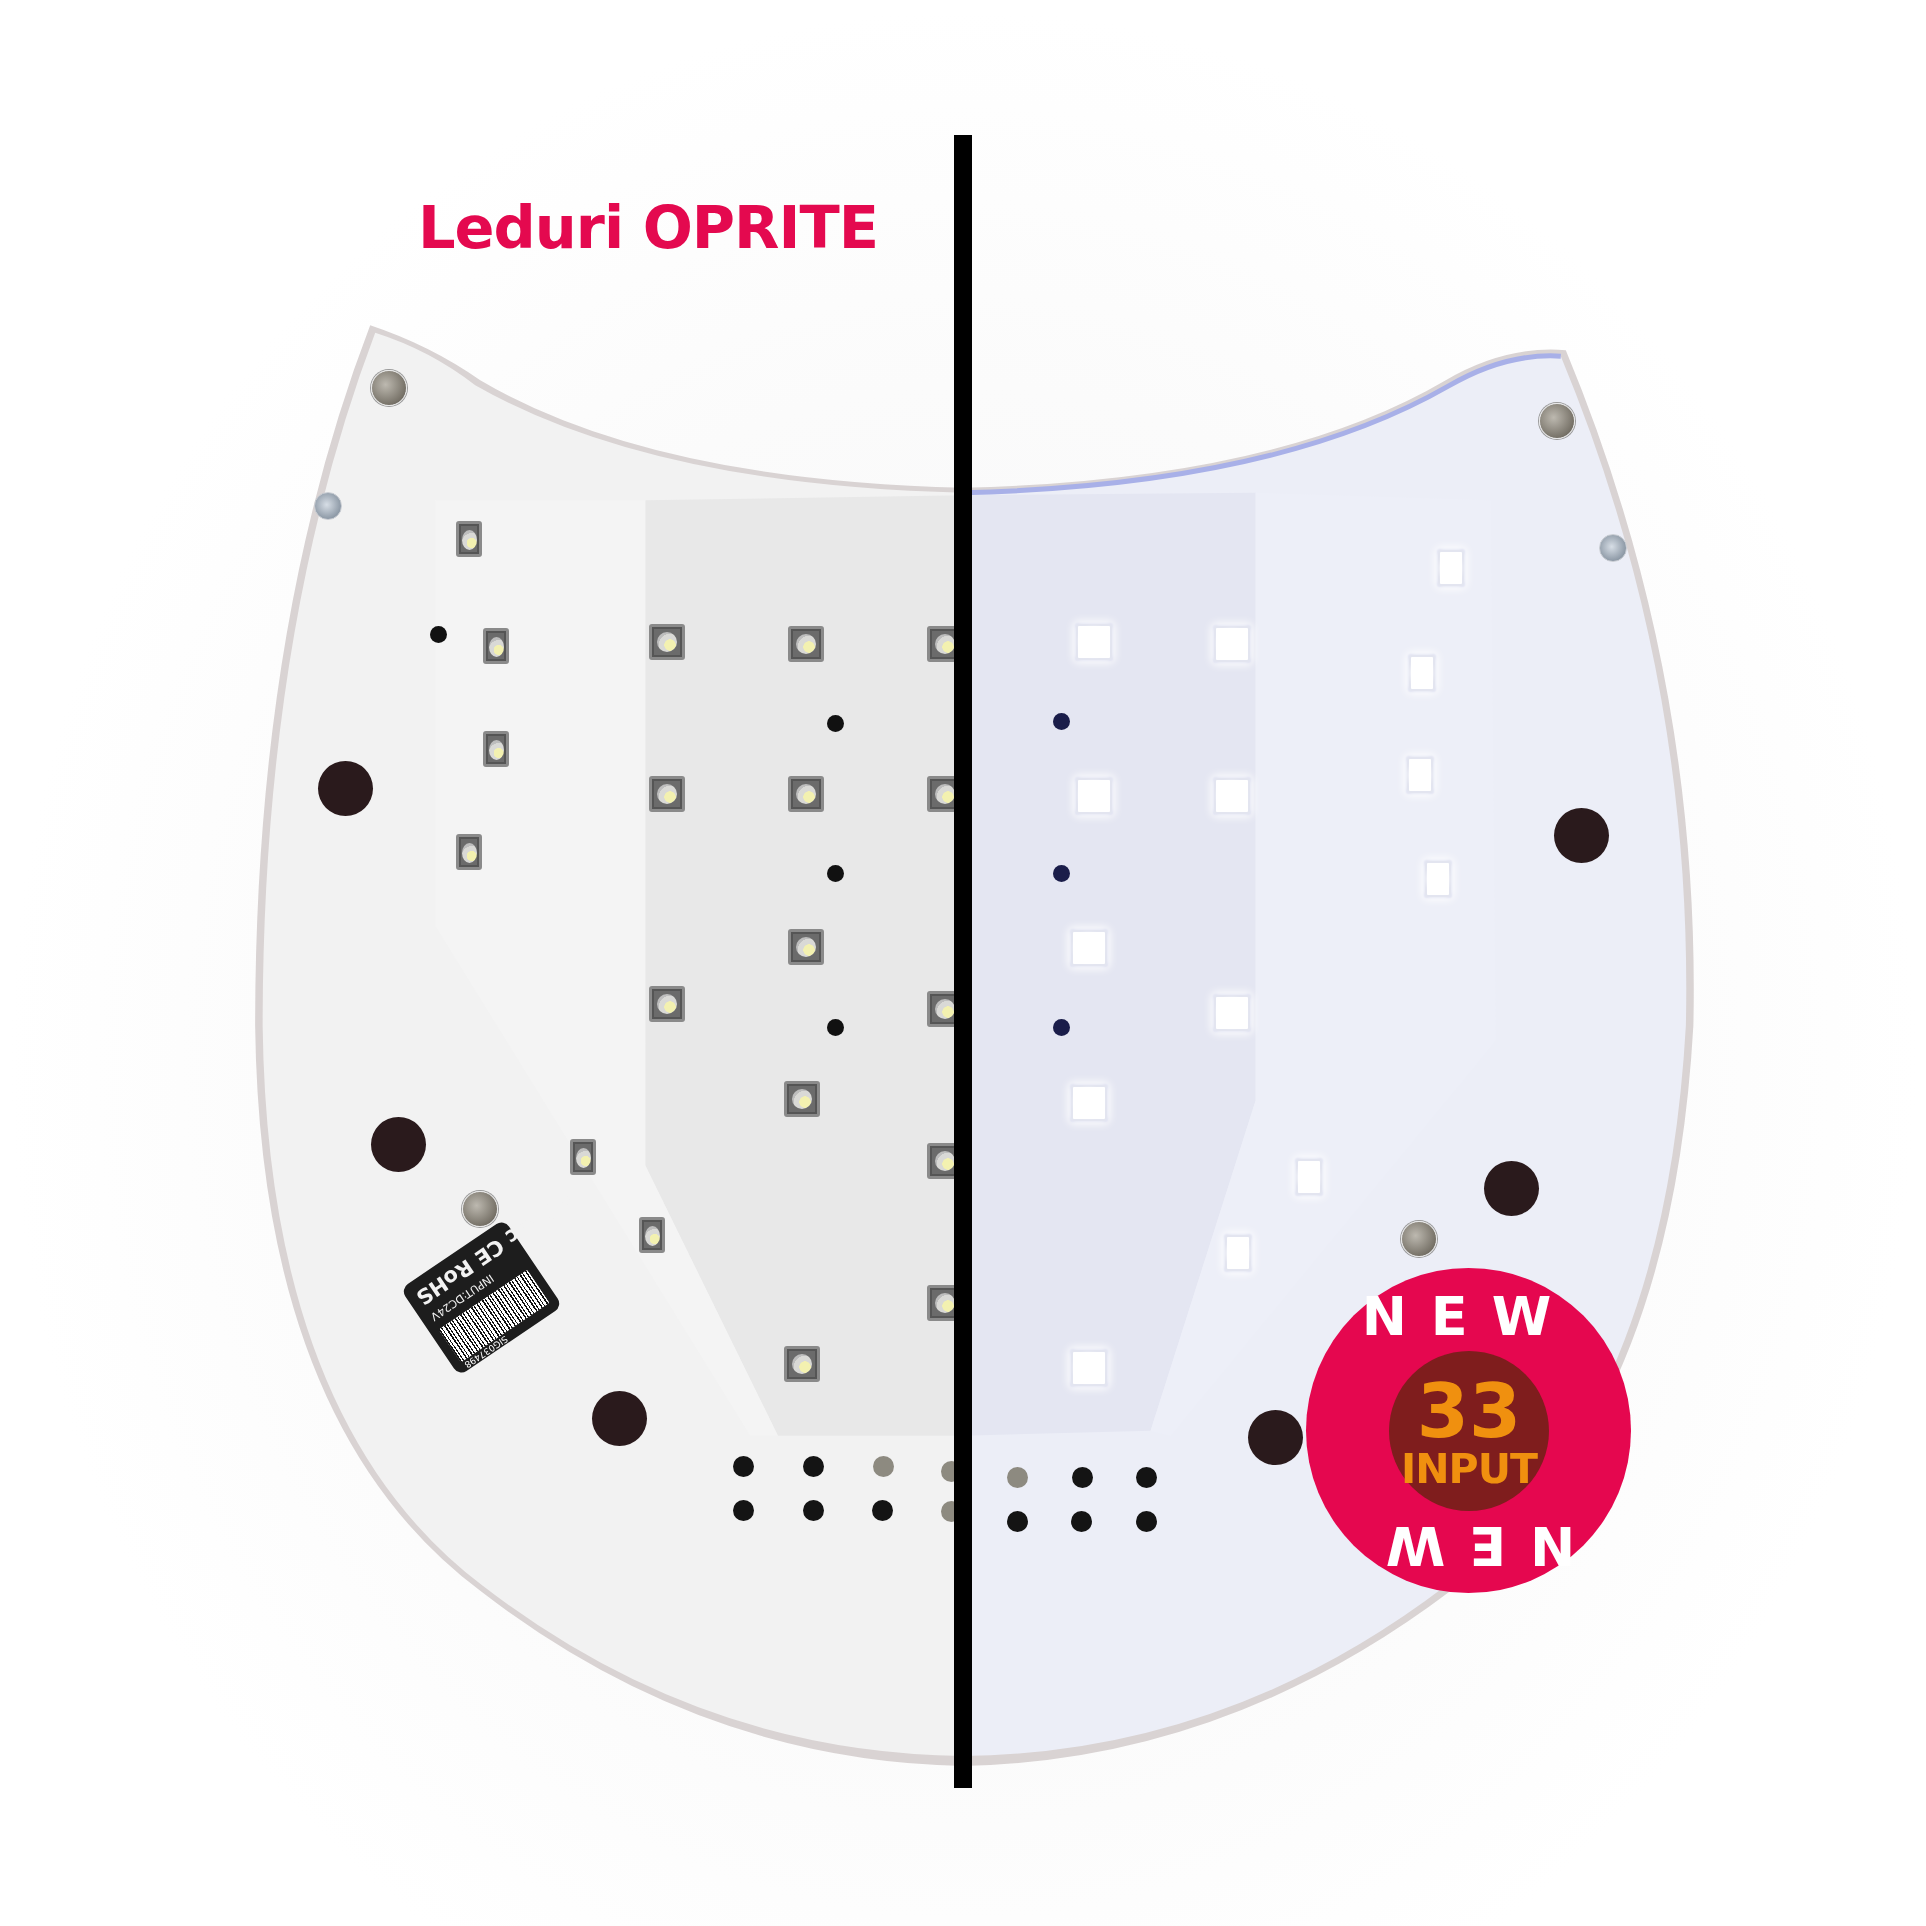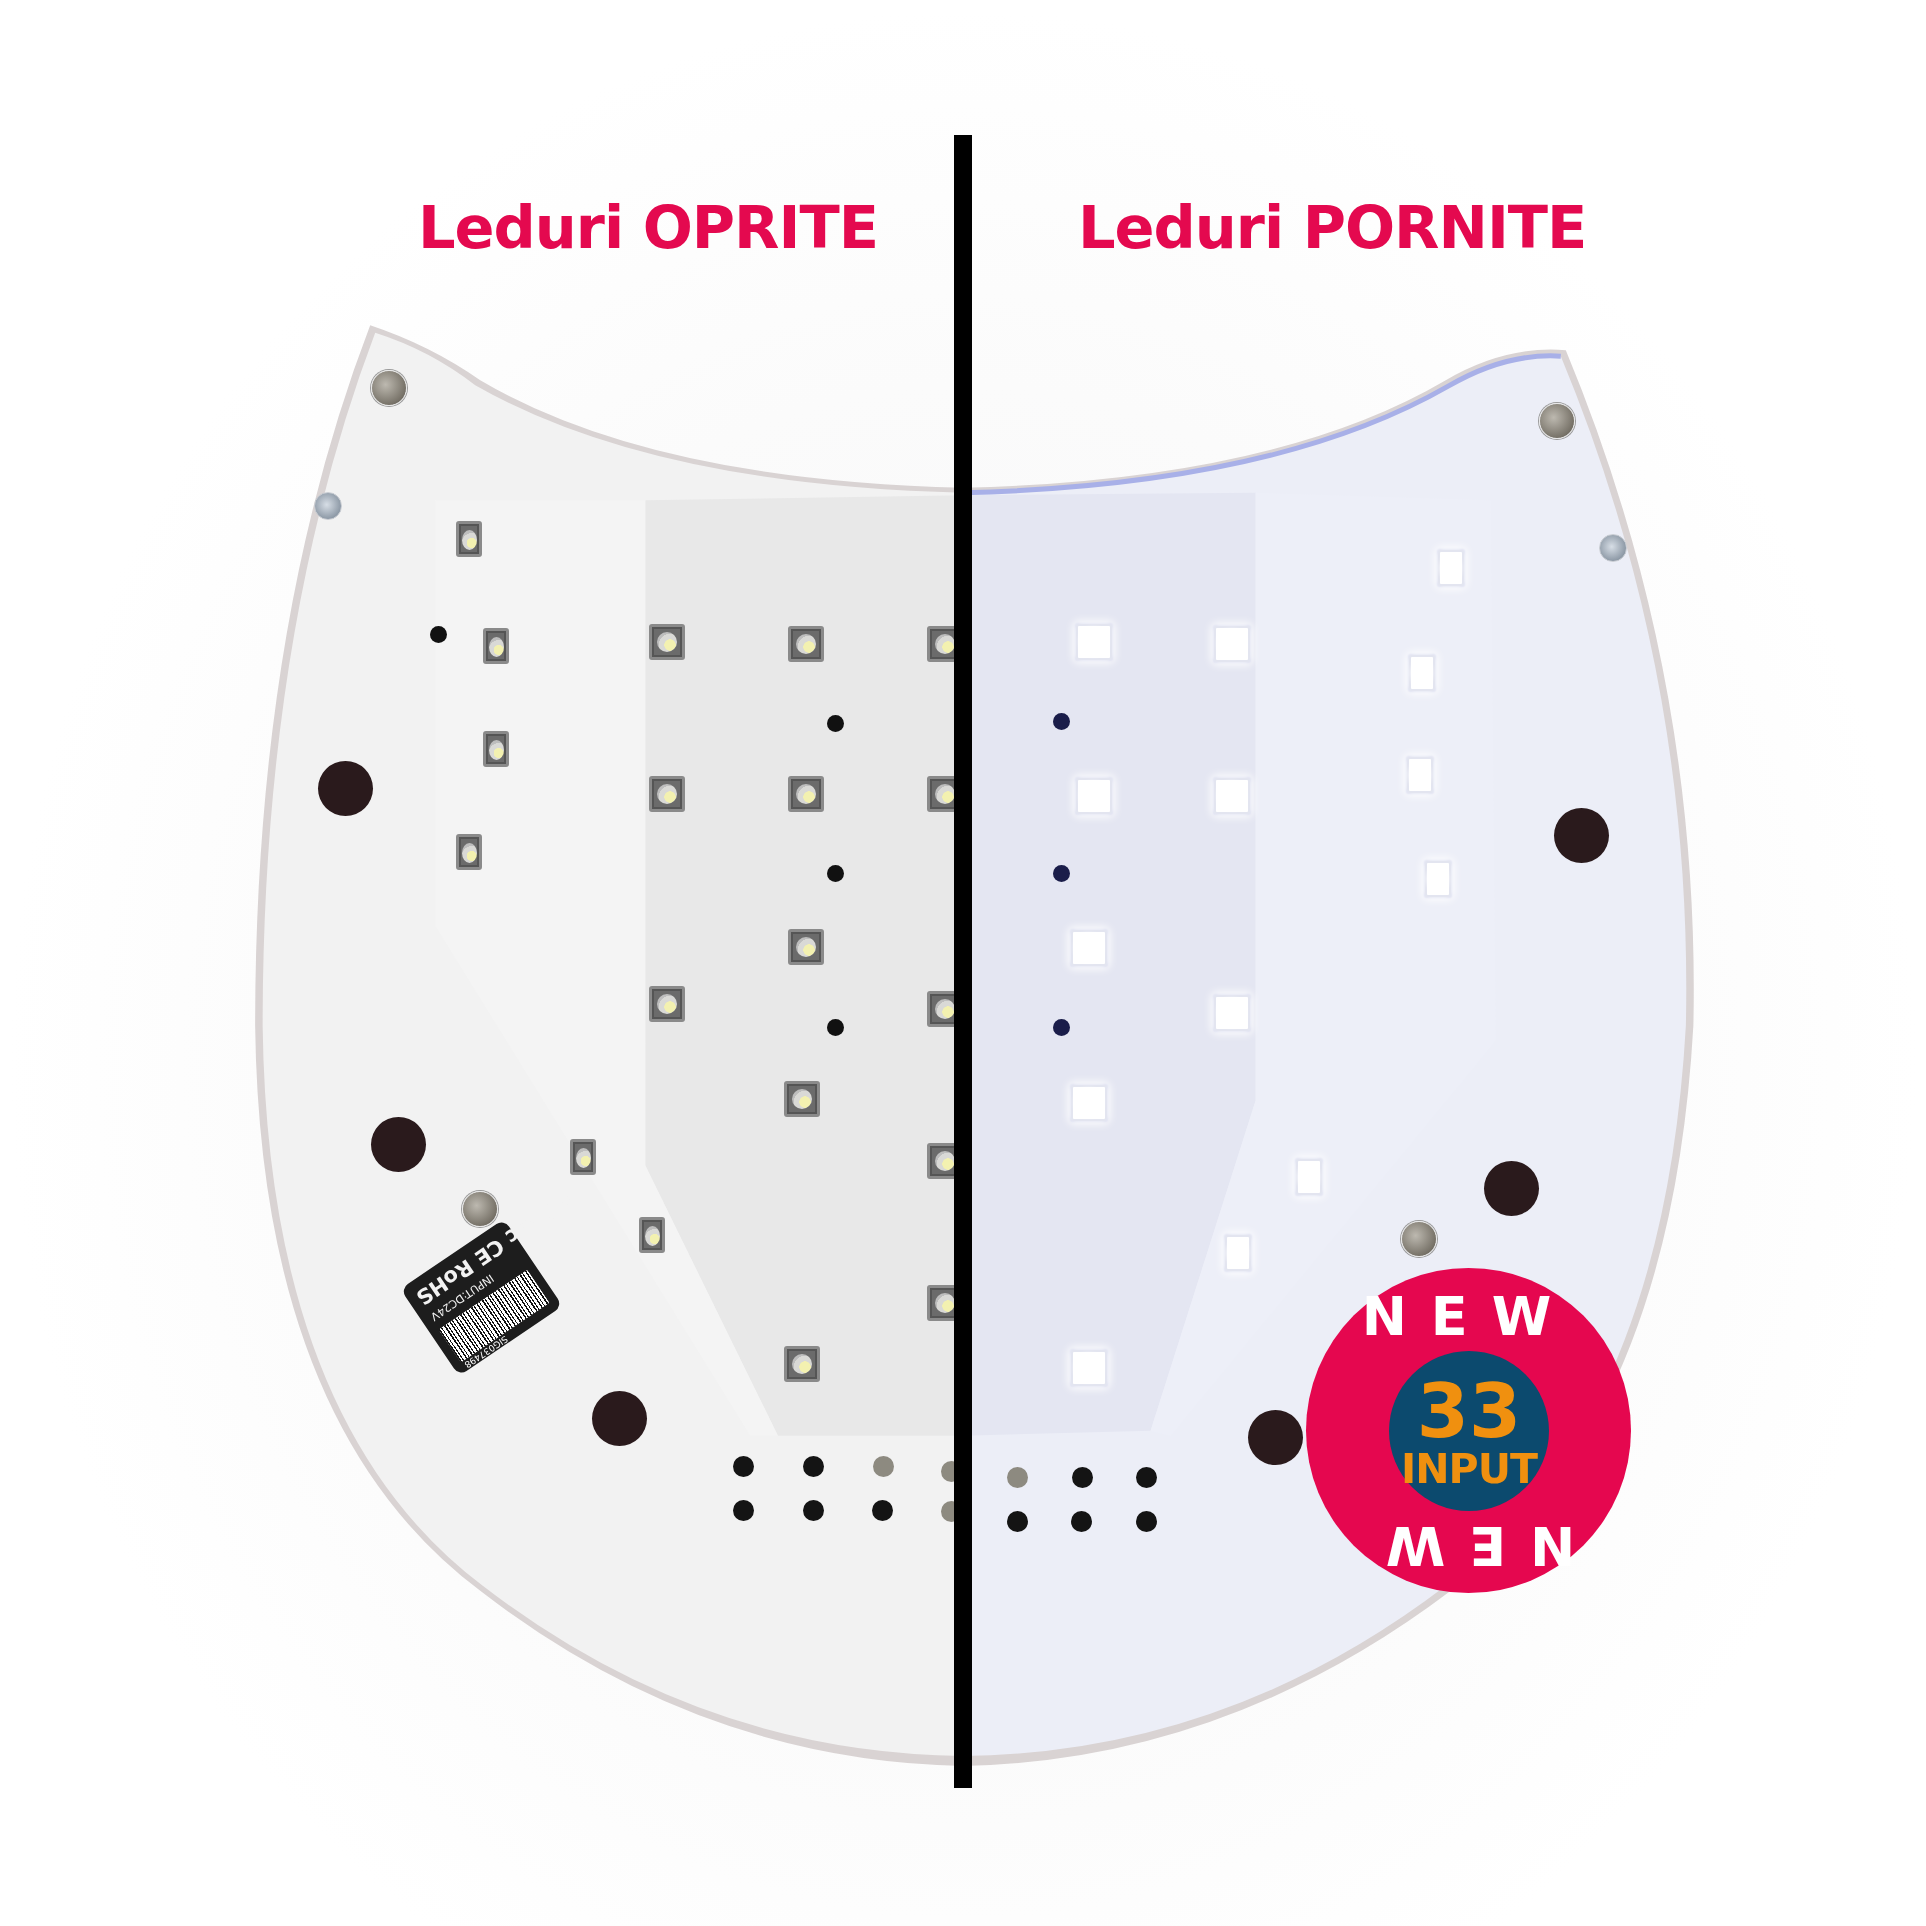--- a/index.html
+++ b/index.html
@@ -49,37 +49,36 @@
                  transform:rotate(180deg); white-space:nowrap; }
   .label .input { position:absolute; left:10px; top:35px; font-size:11px; transform:rotate(180deg); }
   .label .bar { position:absolute; left:9px; top:55px; width:107px; height:40px; background:#fff;
                 border-radius:2px;
                 background-image: repeating-linear-gradient(90deg,#111 0 1.5px,#fff 1.5px 3px,#111 3px 4px,#fff 4px 6.5px); }
   .label .code { position:absolute; left:11px; top:95px; font-size:9px; color:#fff; transform:rotate(180deg); }
 
   .badge { position:absolute; left:1306px; top:1268px; width:325px; height:325px; border-radius:50%;
            background:#e5074f; z-index:6; }
   .badge .inner { position:absolute; left:83px; top:83px; width:160px; height:160px; border-radius:50%;
-                  background:#0c4a6e; }
+                  background:#7f1d1d; }
   .badge .num { position:absolute; left:0; width:160px; top:22.5px; text-align:center;
                 font-weight:bold; font-size:75px; color:#f0900f; line-height:1; }
   .badge .leds { position:absolute; left:0; width:160px; top:98px; text-align:center;
                  font-weight:bold; font-size:41px; color:#f0900f; line-height:1; letter-spacing:-1px; }
   .badge .ring { position:absolute; left:0; width:325px; text-align:center; color:#fff;
                  font-weight:bold; font-size:54px; letter-spacing:24px; line-height:1; }
   .badge .ring.top { top:22px; }
   .badge .ring.bottom { top:250px; transform:rotate(180deg); }
 </style>
 </head>
 <body>
 
 <div class="stage">
 
   <div class="title left" style="color:#E4094F">Leduri OPRITE</div>
-  <div class="title right" style="color:#E4094F">Leduri PORNITE</div>
 
   <svg class="lamp" viewBox="0 0 3850 3850" xmlns="http://www.w3.org/2000/svg">
     <defs>
       <linearGradient id="lampGrad" x1="0" x2="1" y1="0" y2="0">
         <stop offset="0" stop-color="#efefef"></stop>
         <stop offset="0.49" stop-color="#f0f0f0"></stop>
         <stop offset="0.51" stop-color="#e6e8f3"></stop>
         <stop offset="1" stop-color="#eceef6"></stop>
       </linearGradient>
       <clipPath id="leftHalf">

